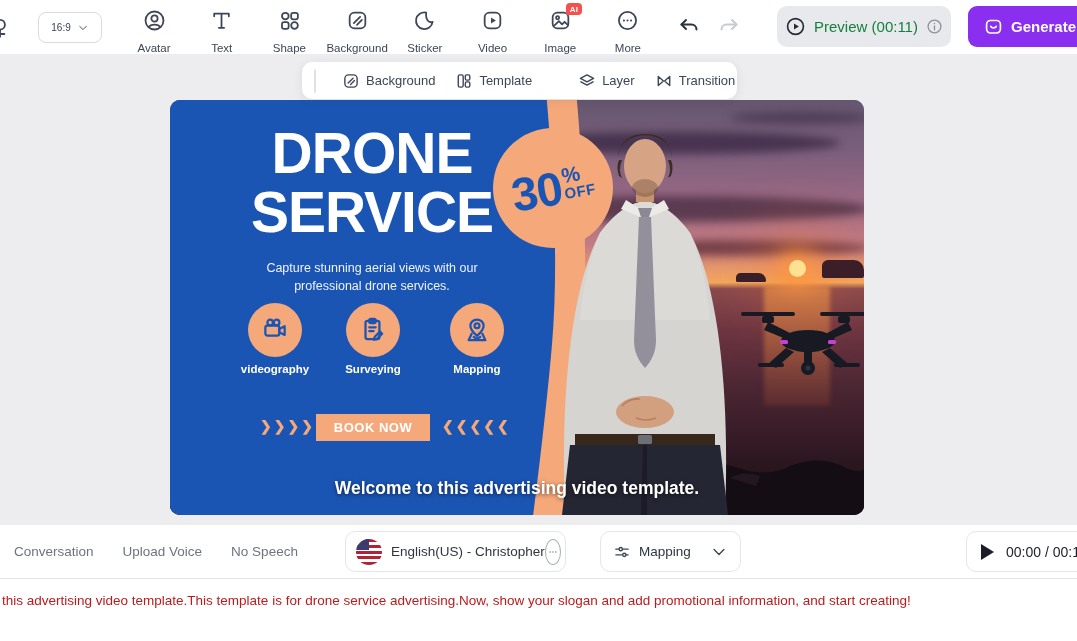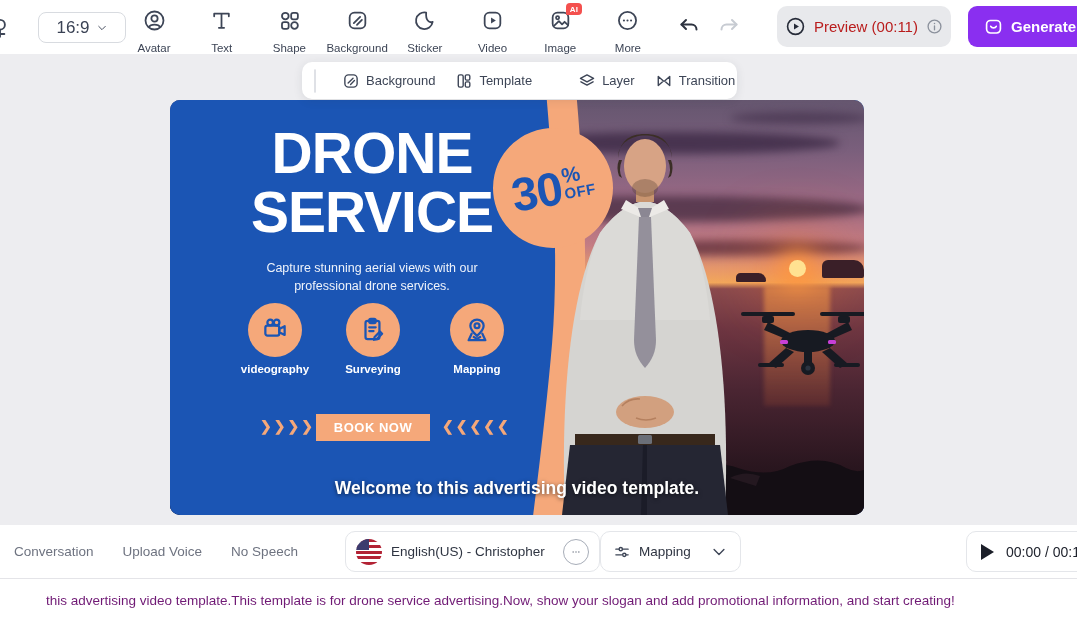--- a/index.html
+++ b/index.html
@@ -3,33 +3,33 @@
 <meta charset="utf-8">
 <style>
   * { margin:0; padding:0; box-sizing:border-box; }
   html,body { background:#fff; }
   body { font-family:"Liberation Sans", sans-serif; }
   .app { position:relative; width:1077px; height:641px; overflow:hidden; background:#fff; }
 
   
   .topbar { position:absolute; top:0; left:0; width:100%; height:54px; background:#fff; z-index:30; }
   .clipped-icon { position:absolute; left:-12px; top:16px; width:24px; height:24px; color:#3d4556; }
-  .ratio-btn { position:absolute; left:38px; top:12px; width:88px; height:31px; border:1px solid #d8dbe0; border-radius:8px;
-    background:#fff; display:flex; align-items:center; justify-content:center; gap:6px; font-size:17px; color:#3a4254; cursor:pointer; }
+  .ratio-btn { position:absolute; left:38px; top:12px; width:64px; height:31px; border:1px solid #d8dbe0; border-radius:8px;
+    background:#fff; display:flex; align-items:center; justify-content:center; gap:6px; font-size:10px; color:#3a4254; cursor:pointer; }
   .tools { position:absolute; left:122px; top:5px; width:538px; display:flex; justify-content:space-between; }
   .tool { width:64px; display:flex; flex-direction:column; align-items:center; gap:10px; padding-top:4px; cursor:pointer; position:relative; }
   .tool svg { width:23px; height:23px; color:#3d4556; }
   .tlabel { font-size:11.5px; color:#3d4556; white-space:nowrap; }
   .ai-badge { position:absolute; top:-2px; left:38px; background:#f4504e; color:#fff; font-size:8px; font-weight:bold;
     padding:1.5px 3.5px; border-radius:4px 4px 4px 1px; letter-spacing:.3px; }
   .hist { position:absolute; top:14px; width:26px; height:26px; cursor:pointer; }
   .undo { left:676px; color:#2d3340; }
   .redo { left:716px; color:#c7cbd2; }
   .preview-btn { position:absolute; left:777px; top:6px; width:174px; height:41px; background:#e8e9ec; border:none; border-radius:10px;
-    display:flex; align-items:center; justify-content:center; gap:8px; font-size:15px; color:#b91c1c; cursor:pointer; }
+    display:flex; align-items:center; justify-content:center; gap:8px; font-size:15px; color:#15803d; cursor:pointer; }
   .preview-btn .pv { width:21px; height:21px; color:#262b38; }
   .preview-btn .info { width:17px; height:17px; color:#8b919c; }
   .generate-btn { position:absolute; left:968px; top:6px; width:122px; height:41px; background:#8a2ff0; border:none; border-radius:9px;
     display:flex; align-items:center; justify-content:flex-start; padding-left:16px; gap:8px; font-size:15px; font-weight:bold; color:#fff; cursor:pointer; }
   .generate-btn svg { width:19px; height:19px; }
 
   
   .workspace { position:absolute; top:54px; left:0; width:100%; height:471px; background:#ededf0; }
   .subtoolbar { position:absolute; left:302px; top:8px; height:37px; width:435px; background:#fff; border-radius:10px;
     box-shadow:0 2px 10px rgba(40,45,60,.10); display:flex; align-items:center; z-index:5; }
@@ -81,21 +81,21 @@
   .ar-l { left:90px; } .ar-r { left:272px; }
   .caption { position:absolute; left:0; top:378px; width:100%; text-align:center; z-index:7; color:#fff;
     font-size:17.5px; font-weight:600; text-shadow:0 1px 4px rgba(0,0,0,.6); cursor:pointer; }
 
   
   .voicebar { position:absolute; top:525px; left:0; width:100%; height:53px; background:#fff; z-index:20; }
   .vtabs { position:absolute; left:14px; top:0; height:53px; display:flex; align-items:center; gap:29px; }
   .vtab { font-size:13.5px; color:#6e7380; cursor:pointer; white-space:nowrap; }
   .pill { position:absolute; top:6px; height:41px; background:#fff; border:1px solid #e4e6ea; border-radius:10px;
     display:flex; align-items:center; cursor:pointer; }
-  .voice-pill { left:345px; width:255px; padding:0 10px; }
+  .voice-pill { left:345px; width:221px; padding:0 10px; }
   .flag { width:26px; height:26px; border-radius:50%; overflow:hidden; position:relative; flex:0 0 auto;
     background:repeating-linear-gradient(180deg,#b22234 0 2.9px,#fff 2.9px 5.8px); }
   .flag::before { content:""; position:absolute; left:0; top:0; width:13px; height:11px; background:#3c3b6e; }
   .voice-name { font-size:13.5px; color:#2f3542; margin-left:9px; white-space:nowrap; }
   .dots-btn { margin-left:auto; width:26px; height:26px; border-radius:50%; border:1.4px solid #a7adb8; color:#6a7180;
     display:flex; align-items:center; justify-content:center; background:#fff; cursor:pointer; }
   .options-pill { left:600px; width:141px; padding:0 12px; gap:8px; }
   .options-pill svg { width:18px; height:18px; color:#3d4556; }
   .pill-label { font-size:13.5px; color:#2f3542; }
   .opt-chev { margin-left:auto; width:14px; height:14px; color:#6a7180; }
@@ -104,21 +104,21 @@
   .toggle { width:38px; height:21px; border-radius:11px; background:#c9b4f6; position:relative; margin-left:4px; cursor:pointer; }
   .toggle::after { content:""; position:absolute; right:2px; top:2px; width:17px; height:17px; border-radius:50%; background:#7c3aed; }
   .subs-div { width:1px; height:24px; background:#e8e9ed; margin:0 8px 0 10px; }
   .star-btn { width:24px; height:24px; color:#3d4556; cursor:pointer; }
   .play-pill { left:966px; width:130px; padding:0 14px; gap:12px; }
   .play-tri { width:0; height:0; border-left:13px solid #1b1e28; border-top:8px solid transparent; border-bottom:8px solid transparent; }
   .time { font-size:14px; color:#20242e; white-space:nowrap; }
 
   
   .scriptarea { position:absolute; top:578px; left:0; width:100%; height:63px; background:#fff; border-top:1px solid #e4e4e8; z-index:20; }
-  .script-text { position:absolute; left:2px; top:14px; font-size:13.5px; color:#701a75; white-space:nowrap; cursor:text;margin-left:44px; }
+  .script-text { position:absolute; left:2px; top:14px; font-size:13.5px; color:#b91c1c; white-space:nowrap; cursor:text; }
 
   svg.stroke { fill:none; stroke:currentColor; stroke-width:1.7; stroke-linecap:round; stroke-linejoin:round; }
   svg.stroke .fillme { fill:currentColor; stroke:none; }
 </style>
 </head>
 <body>
 
 <div class="app">
 
   <header class="topbar">

